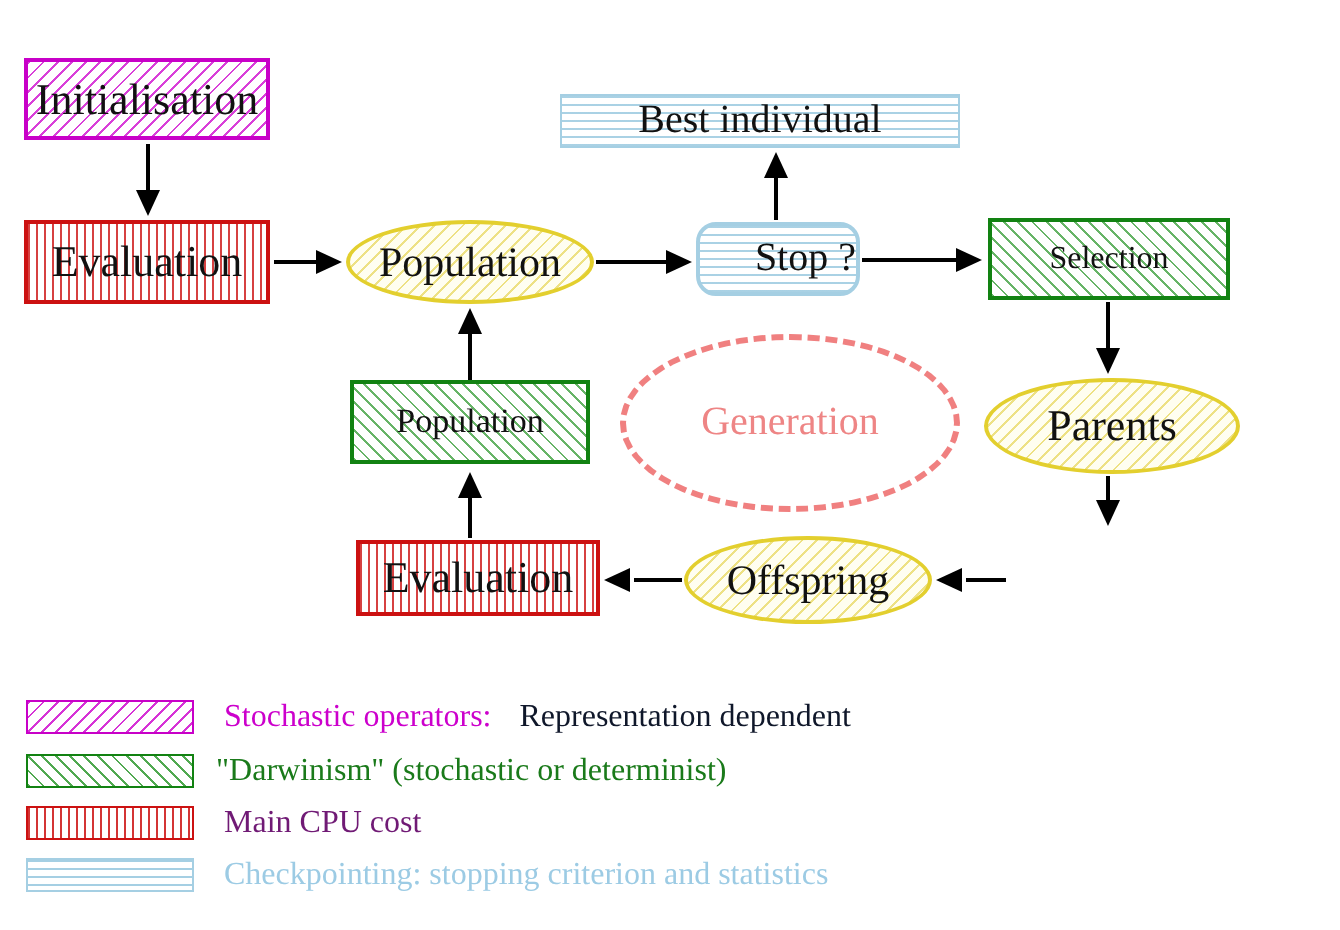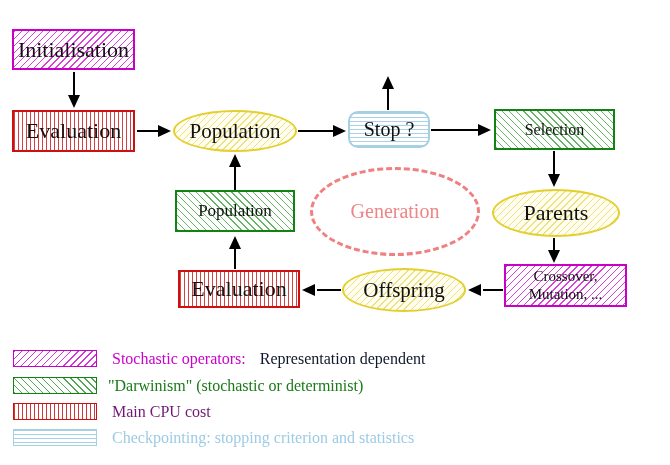--- a/index.html
+++ b/index.html
@@ -70,22 +70,25 @@
   </div>
 
   <div class="node hatch-red" style="left:12px;top:110px;width:123px;height:42px;font-size:22px;">
     <span>Evaluation</span>
   </div>
 
   <div class="node ellipse hatch-yellow" style="left:173px;top:110px;width:124px;height:42px;font-size:21px;">
     <span>Population</span>
   </div>
 
+  <div class="node hatch-blue-thin" style="left:280px;top:47px;width:200px;height:27px;font-size:20px;">
+    <span>Best individual</span>
+  </div>
 
-  <div class="node rounded hatch-blue" style="left:348px;top:111px;width:82px;height:37px;font-size:20px;">
+  <div class="node rounded hatch-blue" style="left:348px;top:111px;width:82px;height:37px;font-size:20px;justify-content:flex-end;">
     <span>Stop ?</span>
   </div>
 
   <div class="node hatch-green" style="left:494px;top:109px;width:121px;height:41px;font-size:16px;">
     <span>Selection</span>
   </div>
 
   <div class="node ellipse hatch-yellow" style="left:492px;top:189px;width:128px;height:48px;font-size:22px;">
     <span>Parents</span>
   </div>
@@ -95,24 +98,20 @@
   </div>
 
   <div class="node dashed-ellipse" style="left:310px;top:167px;width:170px;height:89px;font-size:20px;">
     <span>Generation</span>
   </div>
 
   <div class="node ellipse hatch-yellow" style="left:342px;top:268px;width:124px;height:44px;font-size:21px;">
     <span>Offspring</span>
   </div>
 
-  <div class="node hatch-magenta two-line" style="left:504px;top:264px;width:123px;height:43px;font-size:15px;flex-direction:column;">
-    <div>Crossover,</div>
-    <div>Mutation, ...</div>
-  </div>
 
   <div class="node hatch-red" style="left:178px;top:270px;width:122px;height:38px;font-size:22px;">
     <span>Evaluation</span>
   </div>
 
   <div class="shaft" style="left:73px;top:72px;width:2px;height:24px;"></div>
   <div class="head head-down" style="left:68px;top:95px;"></div>
 
   <div class="shaft" style="left:137px;top:130px;width:22px;height:2px;"></div>
   <div class="head head-right" style="left:158px;top:125px;"></div>

